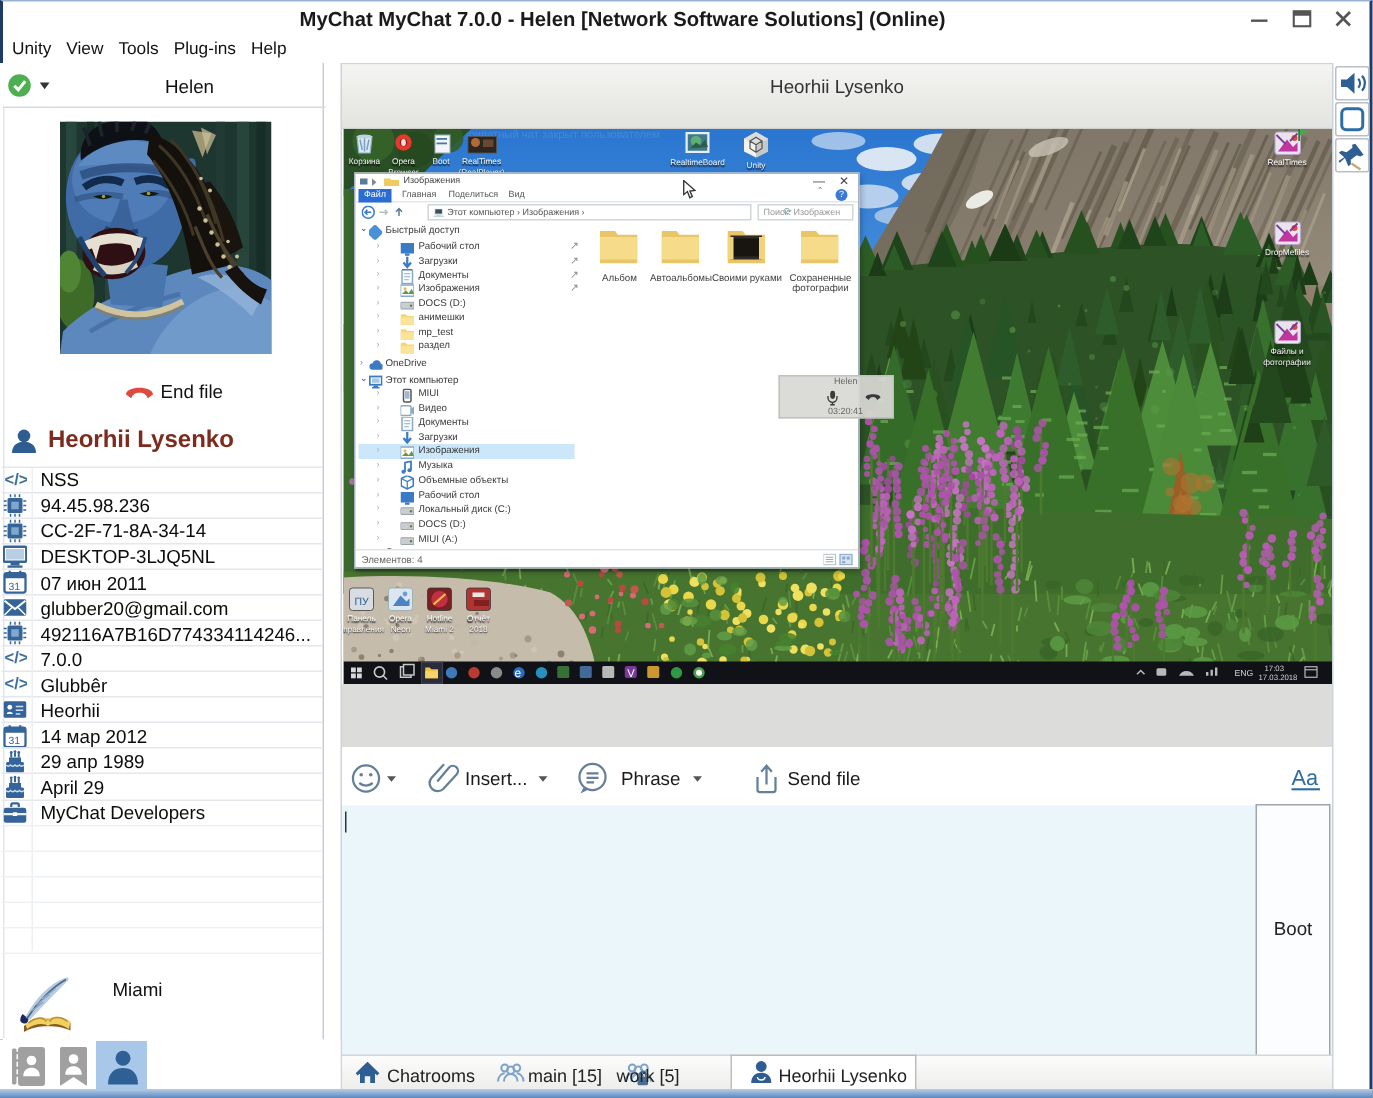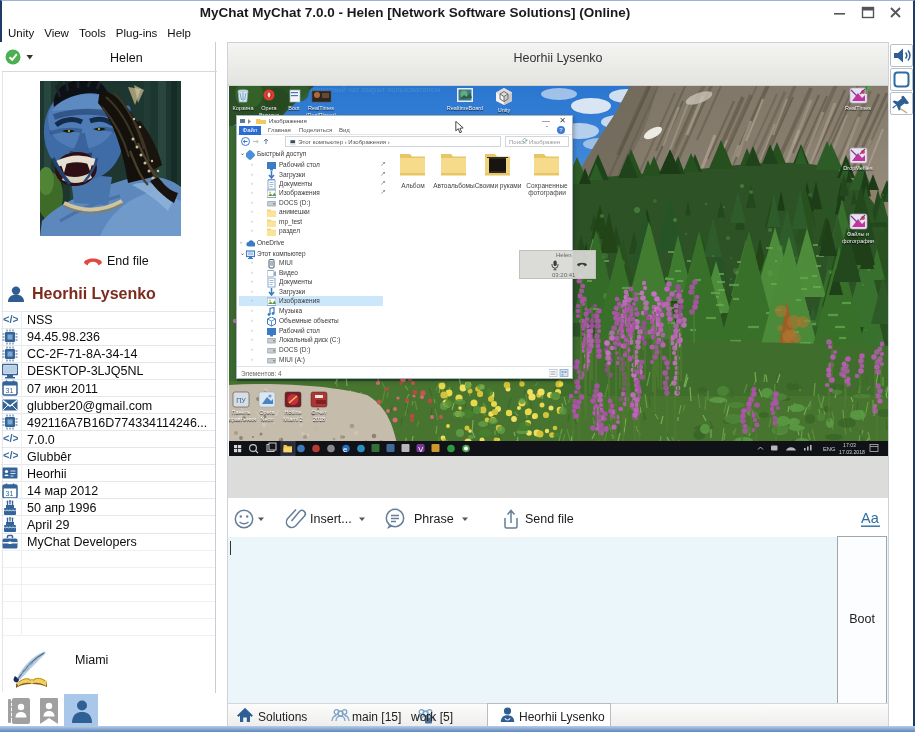--- a/index.html
+++ b/index.html
@@ -223,21 +223,21 @@
       </svg></div>
 <div class="row-sep" style="top:481.3px"></div>
 <div class="ditem" style="top:483.9px">14 мар 2012</div>
 <div class="dicon" style="top:482.5px"><svg width="16" height="16" viewBox="0 0 16 16">
         <rect x="1" y="2" width="14" height="13" rx="1.5" fill="none" stroke="#35649a" stroke-width="1.5"></rect>
         <rect x="1" y="2" width="14" height="3.5" fill="#35649a"></rect>
         <path d="M4.5 0.5 v3 M11.5 0.5 v3" stroke="#35649a" stroke-width="1.5"></path>
         <text x="3.6" y="13" font-family="Liberation Sans" font-size="7" fill="#35649a">31</text>
       </svg></div>
 <div class="row-sep" style="top:498.4px"></div>
-<div class="ditem" style="top:501.0px">50 апр 1996</div>
+<div class="ditem" style="top:501.0px">29 апр 1989</div>
 <div class="dicon" style="top:499.6px"><svg width="16" height="16" viewBox="0 0 16 16">
         <rect x="2" y="8" width="12" height="7" rx="1" fill="#35649a"></rect>
         <rect x="4" y="5" width="8" height="3.5" fill="#35649a"></rect>
         <path d="M5.5 2 v3 M8 1.5 v3 M10.5 2 v3" stroke="#35649a" stroke-width="1.3"></path>
         <circle cx="5.5" cy="1.5" r="0.9" fill="#35649a"></circle>
         <circle cx="8" cy="1" r="0.9" fill="#35649a"></circle>
         <circle cx="10.5" cy="1.5" r="0.9" fill="#35649a"></circle>
         <path d="M2 10 q1.5 1.5 3 0 q1.5 1.5 3 0 q1.5 1.5 3 0 q1.5 1.5 3 0" stroke="#cfe0ee" stroke-width="1" fill="none"></path>
       </svg></div>
 <div class="row-sep" style="top:515.4px"></div>
@@ -2316,21 +2316,21 @@
 <path d="M10 16 L16 20" stroke="#c8a878" stroke-width="1.5"></path>
     </svg></div>
 
 <div class="abs" id="tabbar"></div>
 <div class="abs" id="activetab"></div>
 
 <div class="abs" style="left:237px;top:708px"><svg width="16" height="15" viewBox="0 0 16 15">
 <path d="M1 8 L8 1.5 L15 8 L13 8 L13 14 L9.8 14 L9.8 9.5 L6.2 9.5 L6.2 14 L3 14 L3 8 Z" fill="#2e5f94"></path>
       <path d="M0.8 8.2 L8 1.2 L15.2 8.2" stroke="#2e5f94" stroke-width="2" fill="none"></path>
     </svg></div>
-<div class="abs tab" style="left:258px">Solutions</div>
+<div class="abs tab" style="left:258px">Chatrooms</div>
 <div class="abs" style="left:331px;top:708px"><svg width="19" height="14" viewBox="0 0 19 14">
 <g fill="none" stroke="#7da3c8" stroke-width="1.3">
 <circle cx="5.5" cy="4" r="2.3"></circle>
         <circle cx="13.5" cy="4" r="2.3"></circle>
         <circle cx="9.5" cy="5.5" r="2.5"></circle>
 <path d="M1 13 c0-4 3-5.5 4.5-5.5 M18 13 c0-4-3-5.5-4.5-5.5 M5 13 c0-3.5 2.5-5 4.5-5 s4.5 1.5 4.5 5"></path>
       </g>
     </svg></div>
 <div class="abs tab" style="left:352px">main [15]</div>
 <div class="abs" style="left:416px;top:708px"><svg width="19" height="16" viewBox="0 0 19 16">

